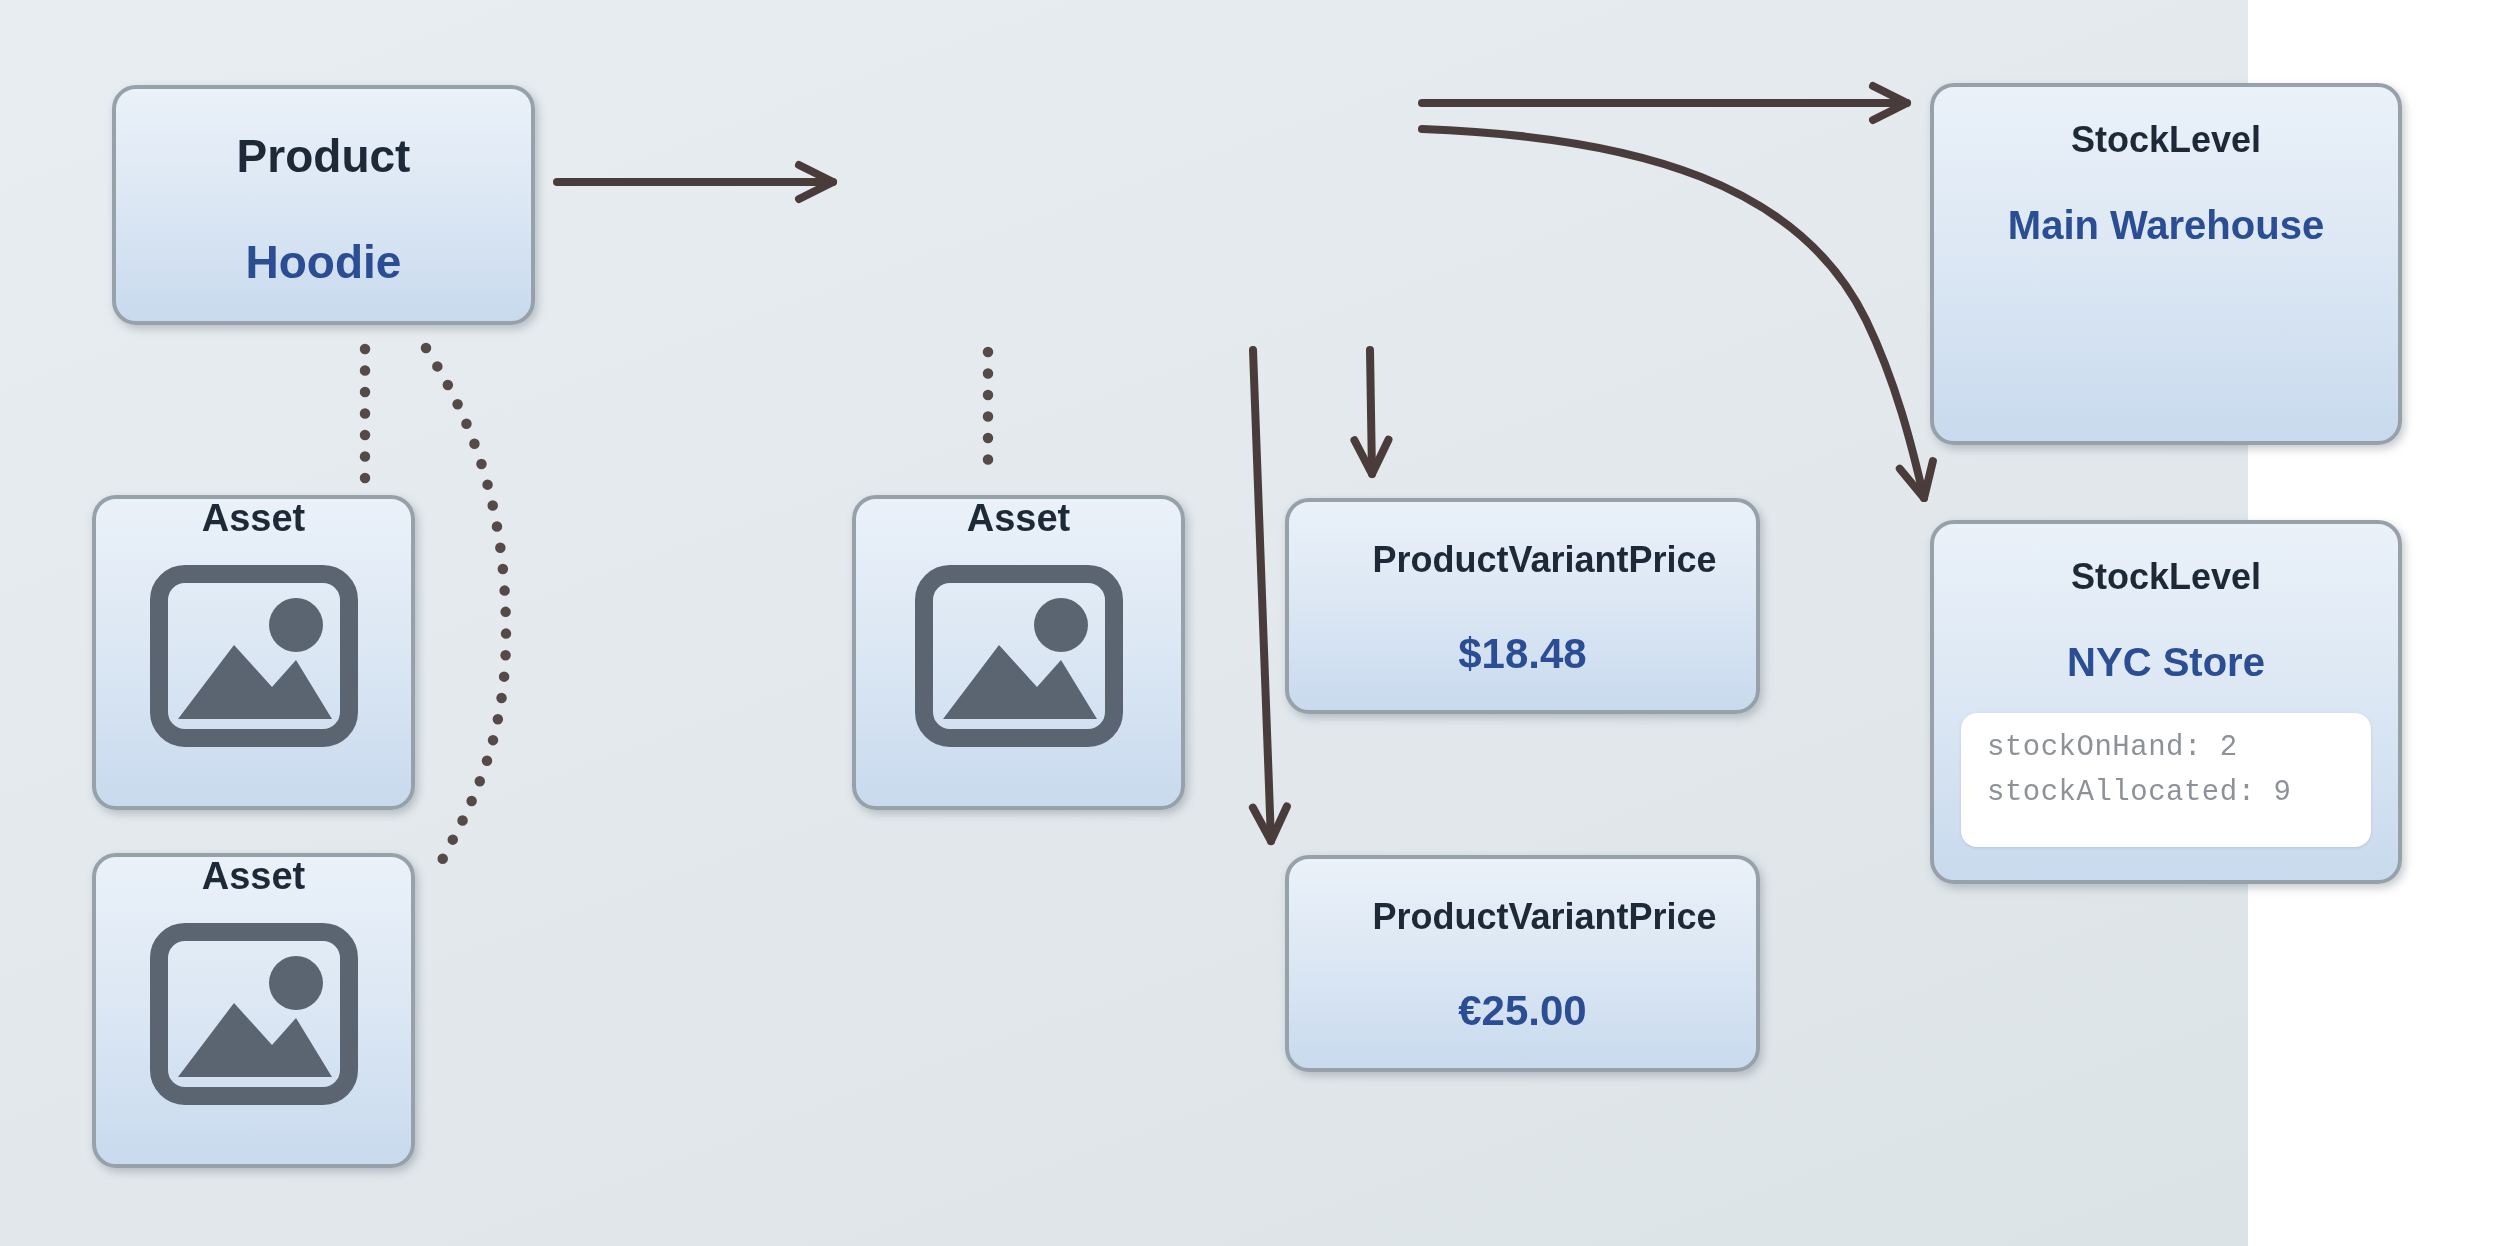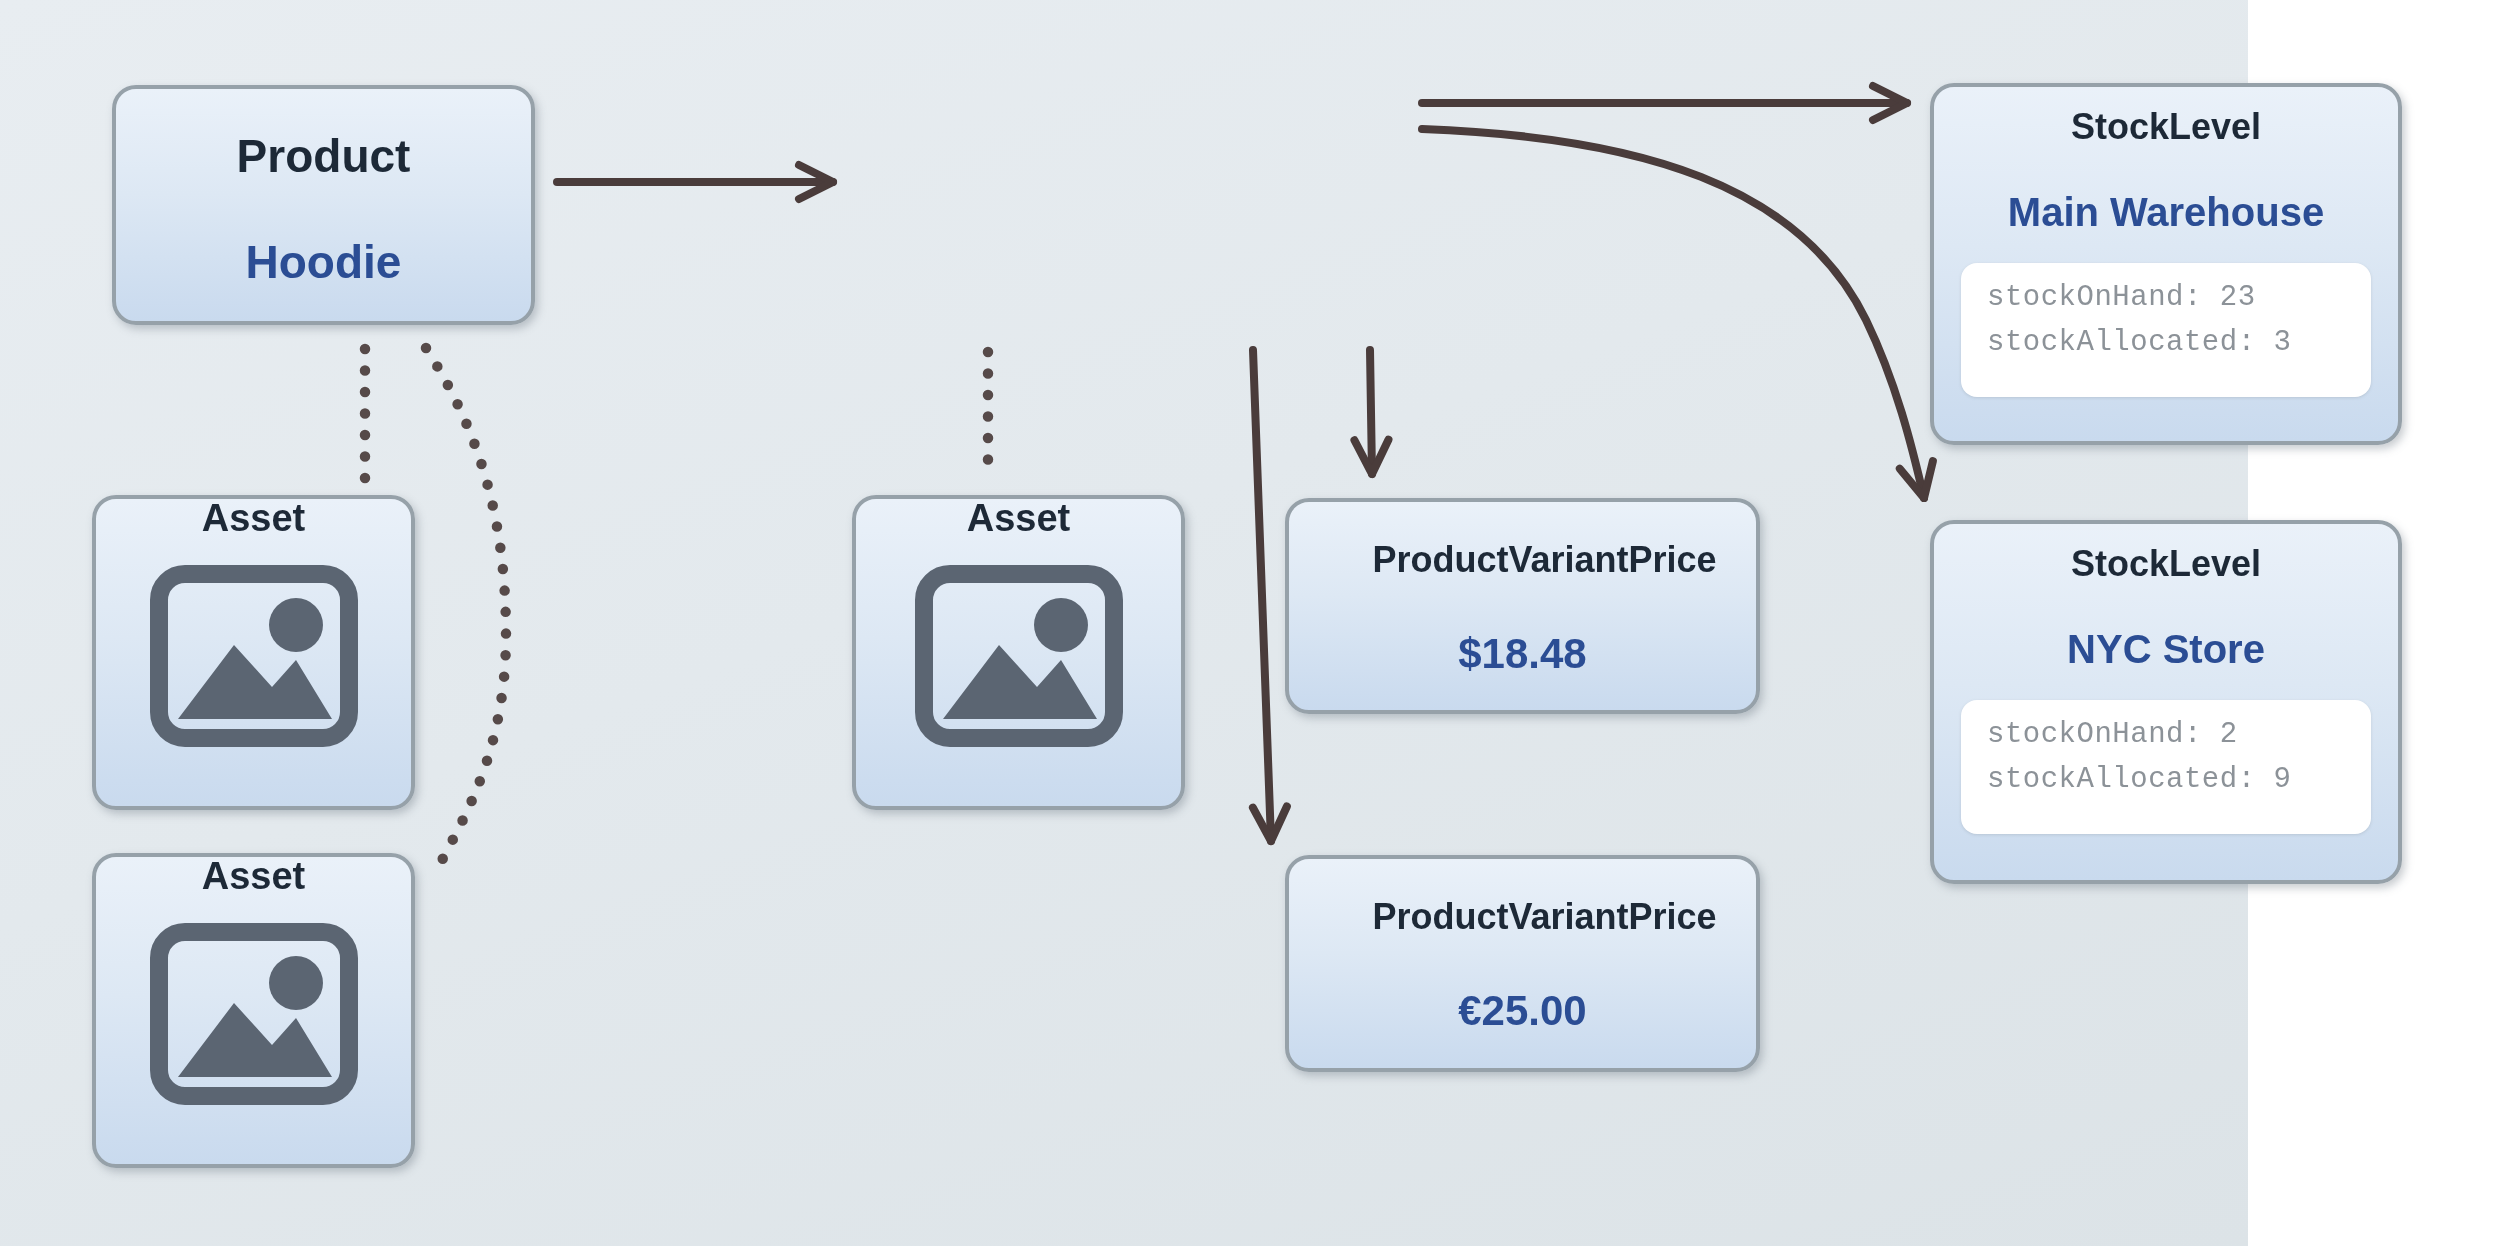--- a/index.html
+++ b/index.html
@@ -64,21 +64,21 @@
   .node-sub {
     font-weight: bold;
     color: var(--accent-blue, #2b4d94);
     line-height: 1;
     white-space: nowrap;
   }
   
   .entity-lg .node-title { font-size: 46px; margin-top: 44px; }
   .entity-lg .node-sub   { font-size: 46px; margin-top: 60px; }
   
-  .stock .node-title { font-size: 36px; margin-top: 22px; }
+  .stock .node-title { font-size: 36px; margin-top: 35px; }
   .stock .node-sub   { font-size: 40px; margin-top: 47px; }
   .code-panel {
     box-sizing: border-box;
     margin-top: 31px;
     width: 410px;
     height: 134px;
     background: var(--code-bg, #ffffff);
     border-radius: 16px;
     padding: 12px 0 0 26px;
     box-shadow: 0 1px 3px rgba(120, 130, 140, 0.25);
@@ -135,24 +135,20 @@
 
   <div class="node entity-lg" id="node-product">
     <div class="node-title">Product</div>
     <div class="node-sub">Hoodie</div>
   </div>
 
 
   <div class="node stock" id="node-stock-main">
     <div class="node-title">StockLevel</div>
     <div class="node-sub">Main Warehouse</div>
-    <div class="code-panel">
-      <div class="code-line">stockOnHand: 23</div>
-      <div class="code-line">stockAllocated: 3</div>
-    </div>
   </div>
 
   <div class="node stock" id="node-stock-nyc">
     <div class="node-title">StockLevel</div>
     <div class="node-sub">NYC Store</div>
     <div class="code-panel">
       <div class="code-line">stockOnHand: 2</div>
       <div class="code-line">stockAllocated: 9</div>
     </div>
   </div>

